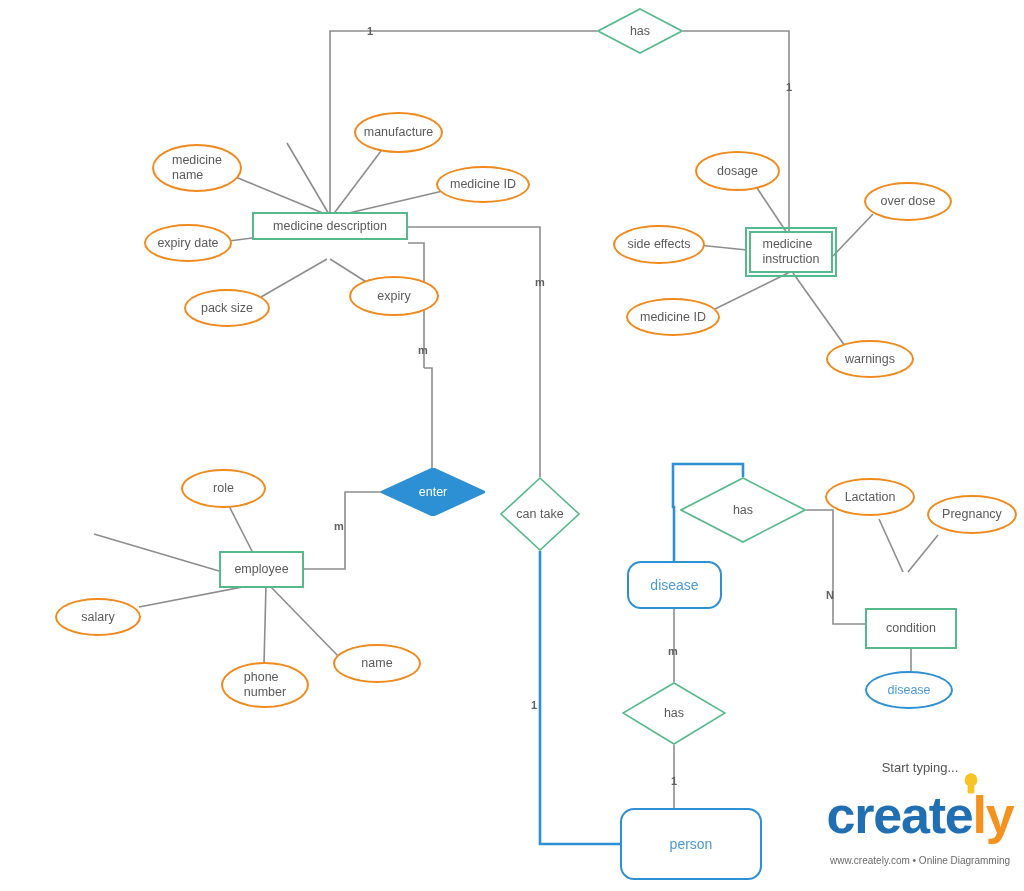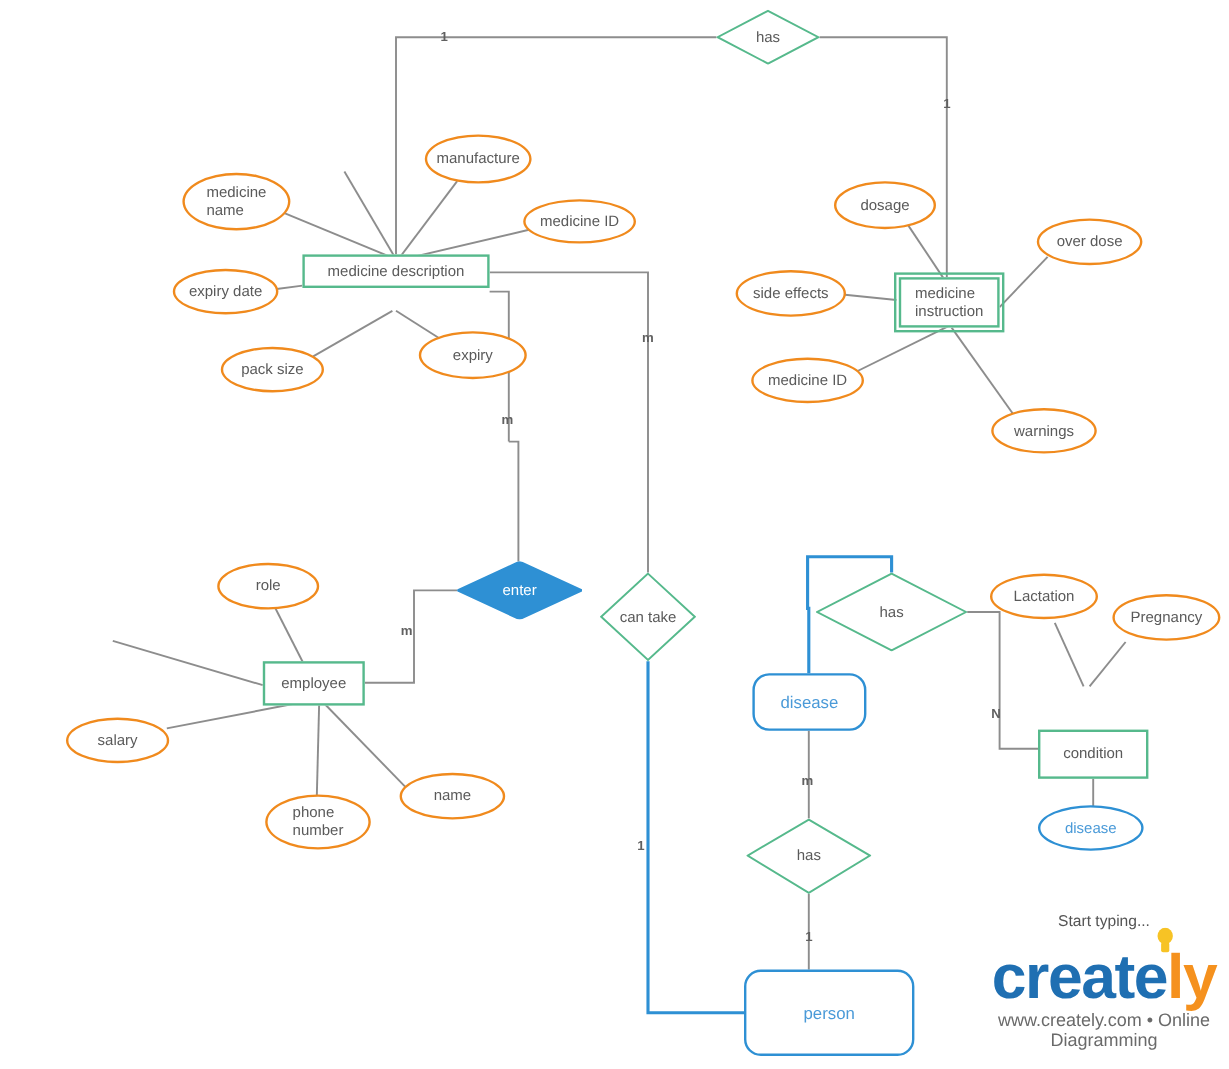--- a/index.html
+++ b/index.html
@@ -124,22 +124,22 @@
   }
   .wm-blue { color: #1f6fb2; }
   .wm-orange { color: #f5911e; }
   .wm-bulb {
     position: absolute;
     width: 14px;
     height: 22px;
   }
   .wm-url {
     color: #6a6a6a;
-    font-size: 15px;
-    margin-top: 1px;
+    font-size: 10px;
+    margin-top: 14px;
   }
 </style>
 </head>
 <body>
 
 <div id="canvas">
 
   <svg id="edges" viewBox="0 0 1024 891">
     <g stroke="#8d8d8d" stroke-width="1.6" fill="none" stroke-linecap="butt">
 

